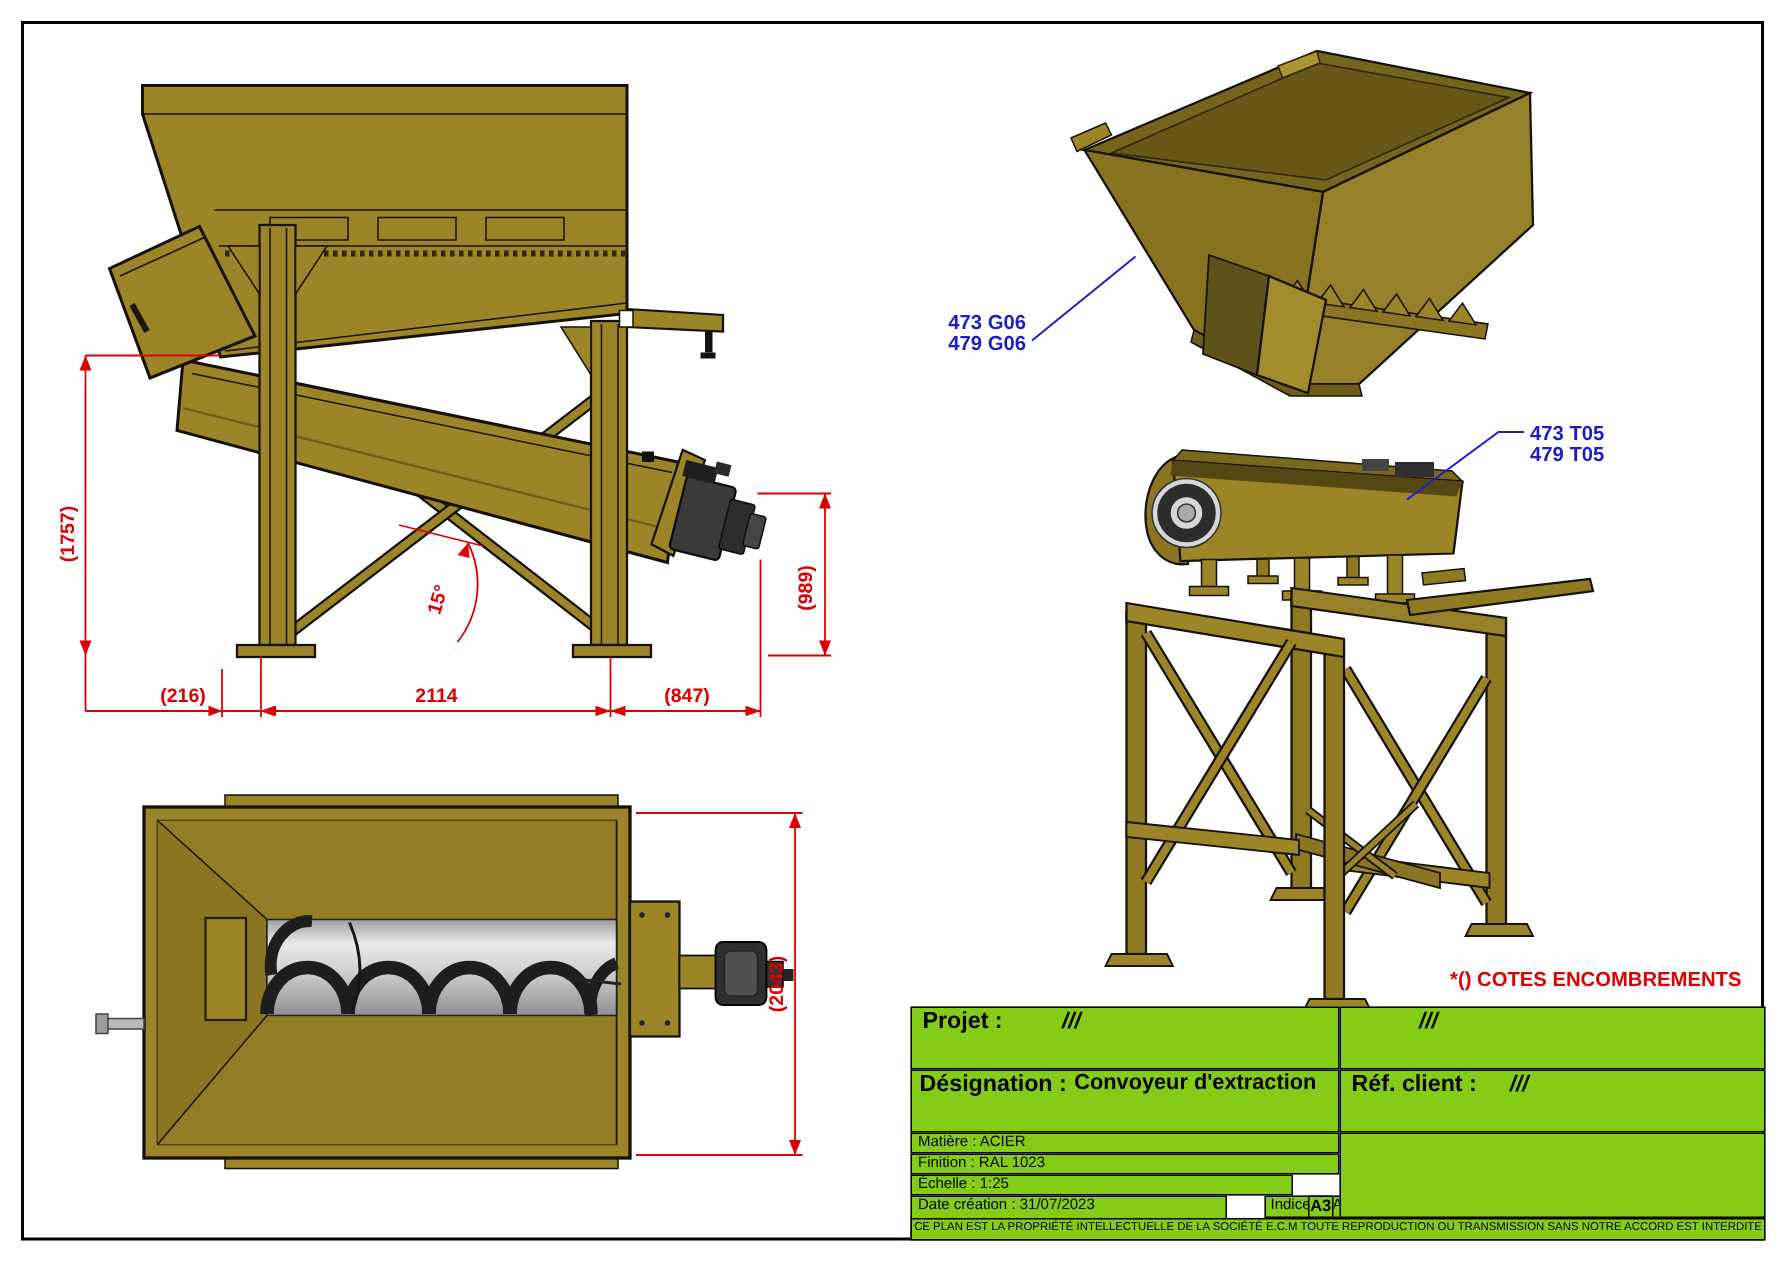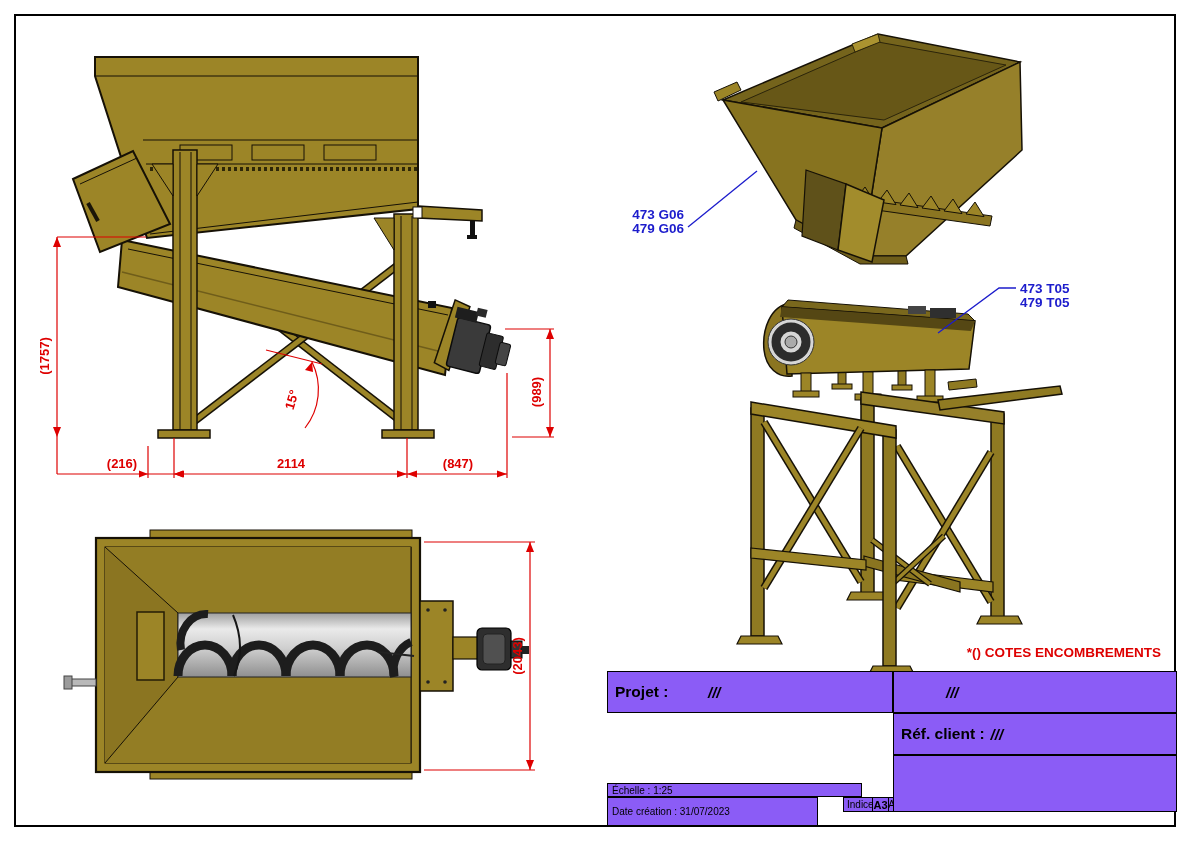--- a/index.html
+++ b/index.html
@@ -9,21 +9,21 @@
                 border:2.5px solid #000;box-sizing:border-box;}
   svg{position:absolute;left:0;top:0;}
   svg text{font-family:"Liberation Sans",sans-serif;}
   .dim-label{fill:#de0000;font-size:13px;font-weight:bold;}
   .callout{fill:#1c1ccc;font-size:13.5px;font-weight:bold;}
   .note{fill:#de0000;font-size:13.5px;font-weight:bold;}
   .outl{stroke:#161106;}
   
   .tb{position:absolute;left:607px;top:671px;width:570px;height:156px;color:#000;}
   .tb .cell{position:absolute;border:1.5px solid #000;box-sizing:border-box;
-            display:flex;align-items:center;background:#8b5cf6;}
+            display:flex;background:#84cc16;}
   .tb-big{font-size:15.5px;font-weight:bold;}
   .tb-val{font-style:italic;font-weight:bold;font-size:15px;}
   .tb-small{font-size:10px;}
   .tb-a3{font-size:11px;font-weight:bold;justify-content:center;}
   .tb-disc{font-size:7.6px;justify-content:center;white-space:nowrap;}
 </style>
 </head>
 <body>
 
 <div id="sheet">
@@ -293,26 +293,33 @@
   </svg>
 
   <div class="tb">
     <div class="cell" style="left:0;top:0;width:286px;height:42px;">
       <span class="tb-big" style="padding-left:7px;">Projet :</span>
       <span class="tb-val" style="position:absolute;left:100px;">///</span>
     </div>
     <div class="cell" style="left:286px;top:0;width:284px;height:42px;">
       <span class="tb-val" style="position:absolute;left:52px;">///</span>
     </div>
-    <div class="cell" style="left:286px;top:42px;width:284px;height:42px;">
+    <div class="cell" style="left:0;top:42px;width:286px;height:42px;">
+      <span class="tb-big" style="padding-left:5px;">Désignation :</span>
+      <span class="tb-big" style="font-size:14.5px;padding-left:5px;">Convoyeur d'extraction</span>
+    </div>
+    <div class="cell" style="left:286px;top:42px;width:284px;height:42px;gap:16px;">
       <span class="tb-big" style="padding-left:7px;">Réf. client :</span>
       <span class="tb-val" style="padding-left:6px;">///</span>
     </div>
+    <div class="cell tb-small" style="left:0;top:84px;width:286px;height:14px;padding-left:4px;">Matière : ACIER</div>
+    <div class="cell tb-small" style="left:0;top:98px;width:286px;height:14px;padding-left:4px;">Finition : RAL 1023</div>
     <div class="cell tb-small" style="left:0;top:112px;width:255px;height:14px;padding-left:4px;">Échelle : 1:25</div>
     <div class="cell tb-small" style="left:0;top:126px;width:211px;height:29px;padding-left:4px;">Date création : 31/07/2023</div>
     <div class="cell tb-small" style="left:211px;top:126px;width:54px;height:15px;padding-left:3px;margin-left:25px;">
       <span>Indice :</span>
       <span style="padding-left:9px;">A</span>
     </div>
     <div class="cell tb-a3" style="left:265px;top:126px;width:17px;height:15px;">A3</div>
     <div class="cell" style="left:286px;top:84px;width:284px;height:57px;"></div>
+    <div class="cell tb-disc" style="left:0;top:141px;width:570px;height:15px;">CE PLAN EST LA PROPRIÉTÉ INTELLECTUELLE DE LA SOCIÉTÉ E.C.M TOUTE REPRODUCTION OU TRANSMISSION SANS NOTRE ACCORD EST INTERDITE</div>
   </div>
 </div>
 
 </body></html>

